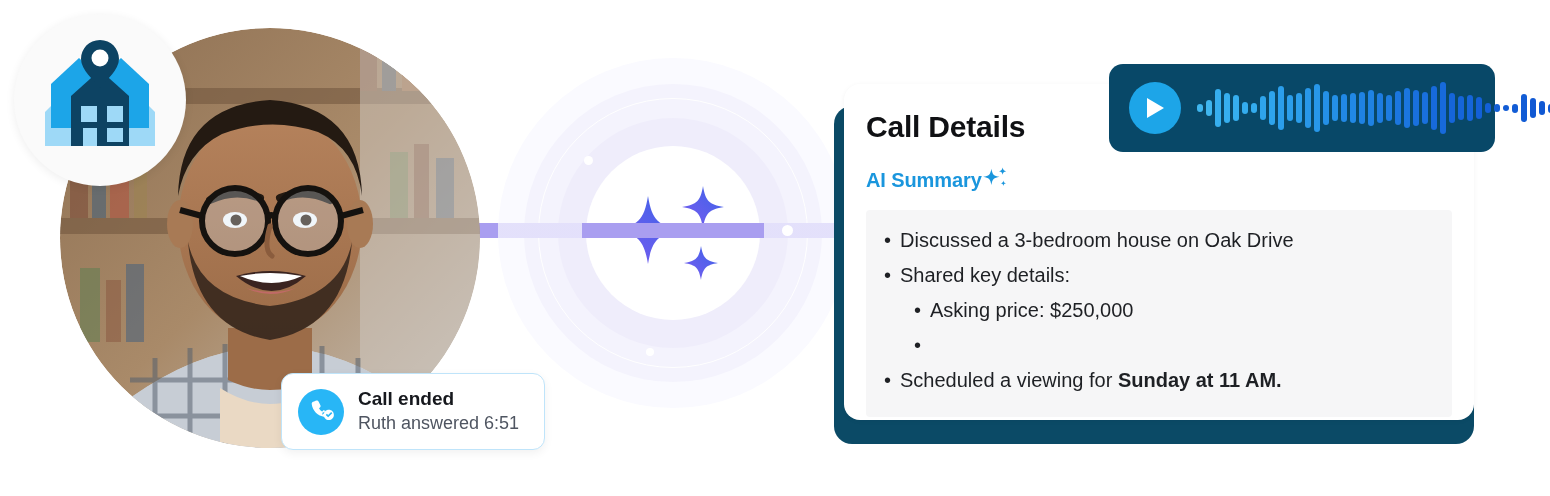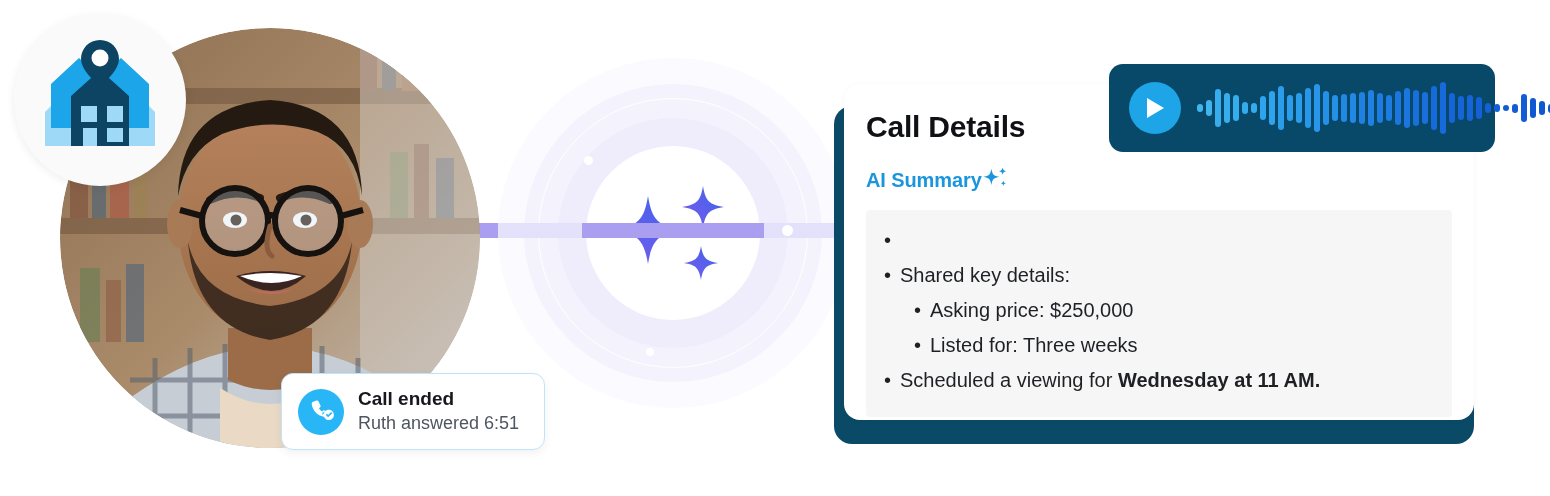--- a/index.html
+++ b/index.html
@@ -268,36 +268,36 @@
           <path d="M9 2 C10.3 9.2 11.8 10.7 19 12 C11.8 13.3 10.3 14.8 9 22 C7.7 14.8 6.2 13.3 -1 12 C6.2 10.7 7.7 9.2 9 2 Z" transform="translate(1,1) scale(.82)"></path>
           <path d="M20.5 1 C21.2 4.1 21.9 4.8 25 5.5 C21.9 6.2 21.2 6.9 20.5 10 C19.8 6.9 19.1 6.2 16 5.5 C19.1 4.8 19.8 4.1 20.5 1 Z" transform="translate(0,0) scale(.8) translate(4,1)"></path>
           <path d="M21 15 C21.5 17.3 22 17.8 24.3 18.3 C22 18.8 21.5 19.3 21 21.6 C20.5 19.3 20 18.8 17.7 18.3 C20 17.8 20.5 17.3 21 15 Z" transform="scale(.85) translate(3,2)"></path>
         </svg>
       </span>
     </div>
     <div id="summary-box">
       <div id="summary-list">
           <div class="bullet-line">
             <span class="bullet-dot">•</span>
+            <span>Discussed a 3-bedroom house on Oak Drive</span>
           </div>
           <div class="bullet-line">
             <span class="bullet-dot">•</span>
             <span>Shared key details:</span>
           </div>
           <div class="bullet-line sub">
             <span class="bullet-dot">•</span>
             <span>Asking price: $250,000</span>
           </div>
           <div class="bullet-line sub">
             <span class="bullet-dot">•</span>
-            <span>Listed for: Three weeks</span>
           </div>
           <div class="bullet-line">
             <span class="bullet-dot">•</span>
-            <span>Scheduled a viewing for <b>Wednesday at 11 AM.</b></span>
+            <span>Scheduled a viewing for <b>Sunday at 11 AM.</b></span>
           </div>
         </div>
     </div>
   </div>
 
   <div id="player">
     <div id="play-btn">
       <svg width="22" height="24" viewBox="0 0 22 24">
           <path d="M3 2 L20 12 L3 22 Z" fill="#fff"></path>
         </svg>

